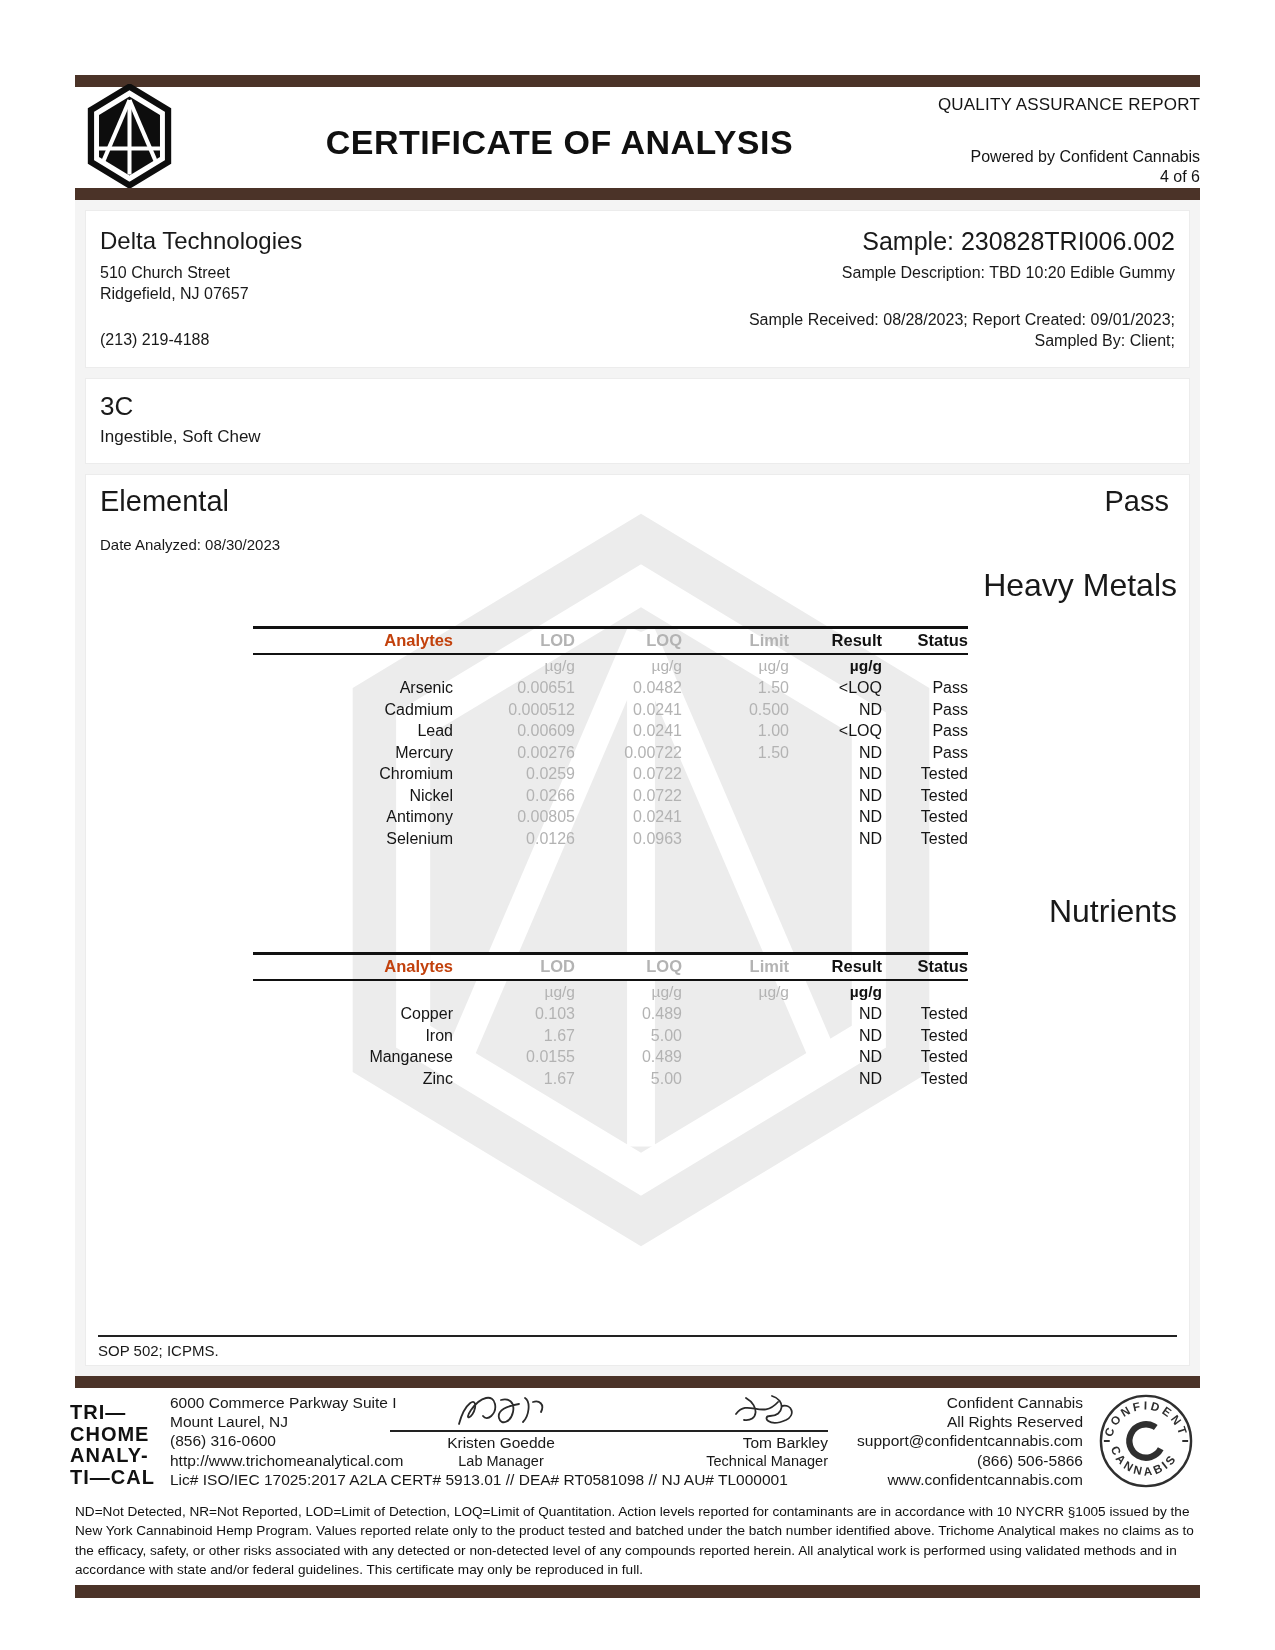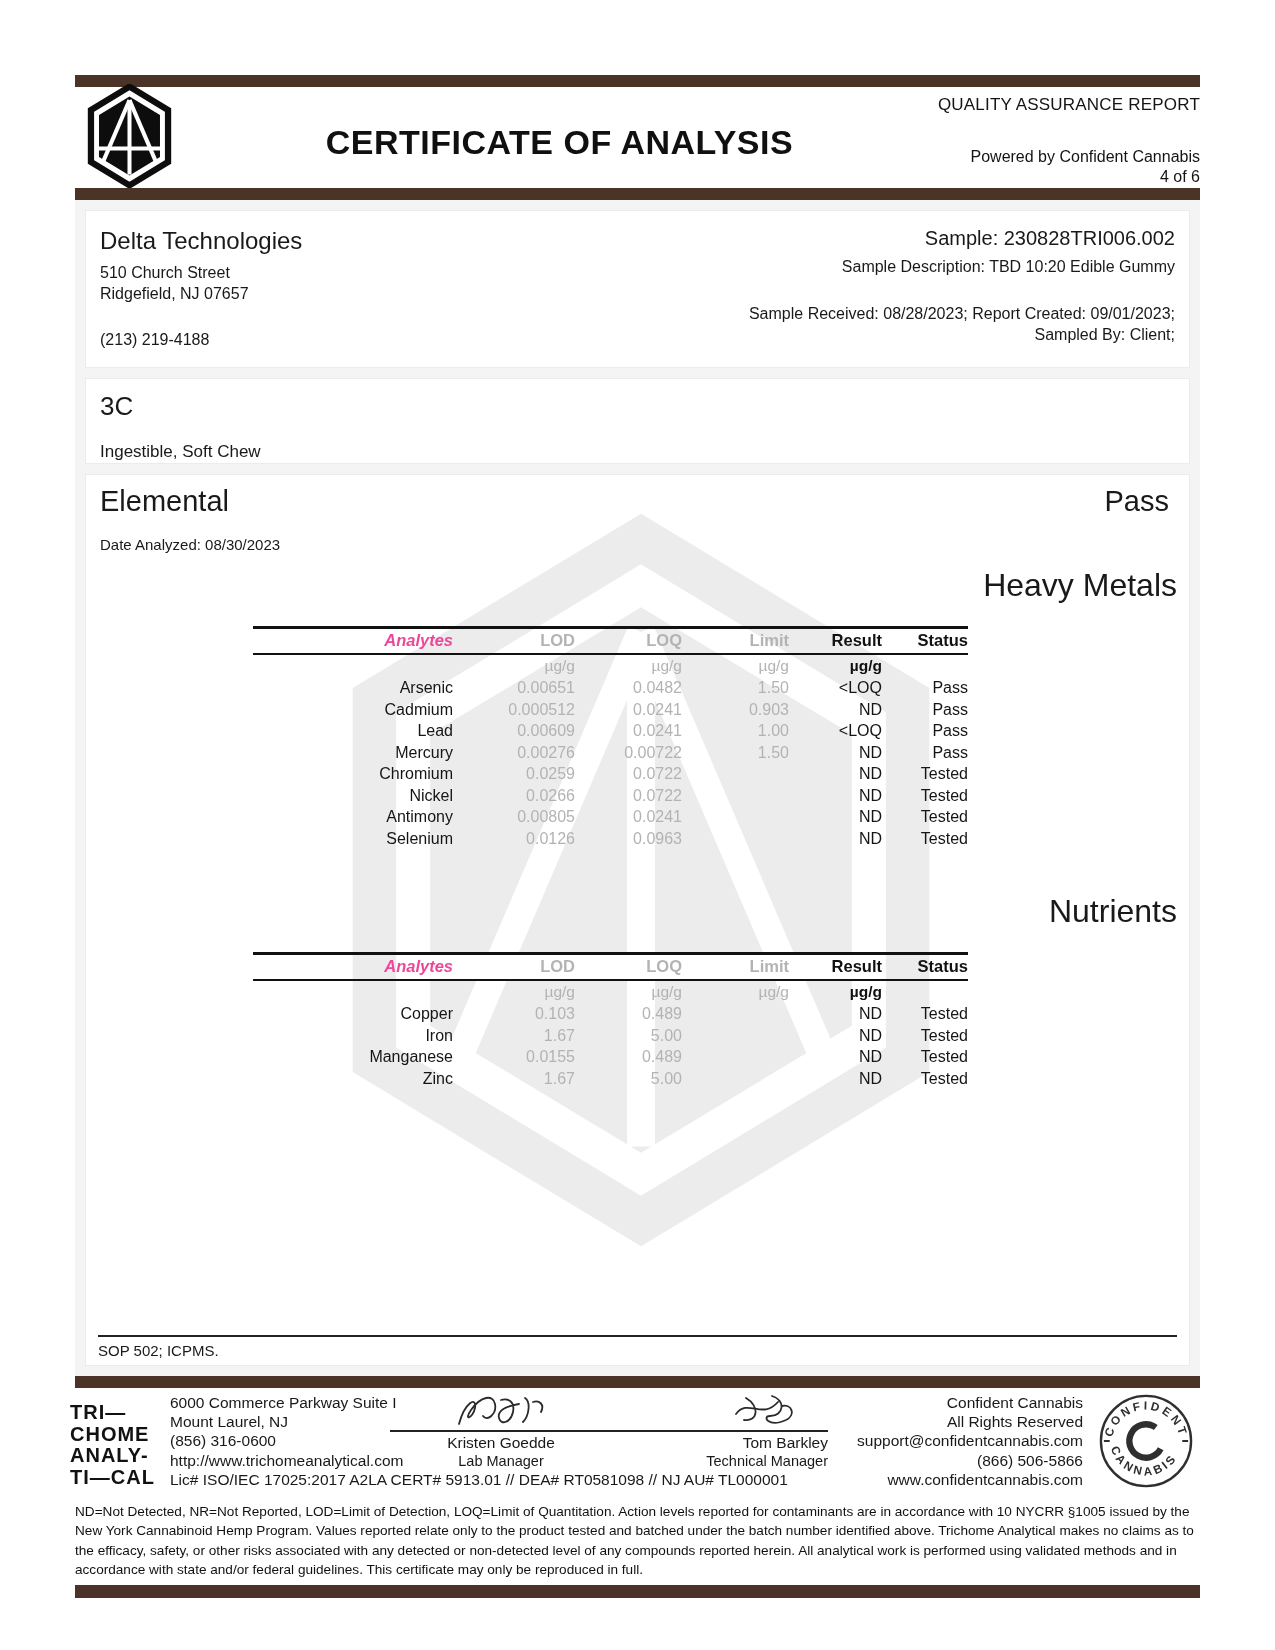--- a/index.html
+++ b/index.html
@@ -16,39 +16,39 @@
   .powered{margin-top:33px;}
   .pagenum{margin-top:2px;}
   
   .gray{background:#f4f4f4;padding:10px;}
   .card{background:#fff;border:1px solid #ececec;box-sizing:border-box;}
   .card1{height:158px;display:flex;justify-content:space-between;padding:16px 14px;}
   .client-name{font-size:24px;margin-bottom:8px;}
   .addr{font-size:16px;line-height:1.3;}
   .phone{font-size:16px;margin-top:26px;}
   .sample-block{text-align:right;}
-  .sample-id{font-size:20px;}
+  .sample-id{font-size:25px;}
   .sample-desc{font-size:16px;margin-top:8px;}
   .sample-received{font-size:16px;margin-top:28px;line-height:1.3;}
   .card2{height:86px;margin-top:10px;padding:12px 14px;}
   .product-name{font-size:26px;}
-  .product-type{font-size:17px;margin-top:20px;}
+  .product-type{font-size:17px;margin-top:5px;}
   .card3{height:892px;margin-top:10px;position:relative;padding:10px 12px;overflow:hidden;}
   .results-content{position:relative;z-index:1;}
   .watermark{position:absolute;left:245px;top:5px;z-index:0;}
   .results-head{display:flex;justify-content:space-between;align-items:flex-start;padding:0 2px;}
   .section-title{font-size:29px;}
   .section-status{font-size:29px;padding-right:6px;}
   .date-analyzed{font-size:15px;margin-top:18px;padding-left:2px;}
   .tbl-title{font-size:32px;margin-top:14px;padding-left:2px;text-align:right;}
   .tbl-title.second{margin-top:44px;}
   table.results{border-collapse:collapse;width:715px;margin-left:155px;margin-top:22px;table-layout:fixed;}
   table.results tr.hdr th{border-top:3px solid #111;border-bottom:2px solid #111;
         font-size:16.5px;padding:2px 0 3px 0;text-align:right;}
-  th.col-analytes{text-align:left;color:#ec4899;font-style:italic;}
+  th.col-analytes{text-align:left;color:#c2410c;}
   th.gcol{color:#b3b3b3;}
   th.bcol{color:#111;}
   table.results td{font-size:16px;text-align:right;height:21.5px;line-height:21.5px;padding:0;white-space:nowrap;}
   td.an{text-align:left;color:#151515;}
   td.num{color:#b3b3b3;}
   td.res,td.st{color:#151515;}
   tr.units td{font-size:15.5px;color:#b3b3b3;height:22px;}
   tr.units td.runit{color:#111;font-weight:bold;}
   .sop{position:absolute;left:12px;right:12px;bottom:6px;z-index:1;border-top:2px solid #222;padding-top:5px;font-size:15px;}
   
@@ -174,21 +174,21 @@
               <td class="num">0.00651</td>
               <td class="num">0.0482</td>
               <td class="num">1.50</td>
               <td class="res">&lt;LOQ</td>
               <td class="st">Pass</td>
             </tr>
             <tr>
               <td class="an">Cadmium</td>
               <td class="num">0.000512</td>
               <td class="num">0.0241</td>
-              <td class="num">0.903</td>
+              <td class="num">0.500</td>
               <td class="res">ND</td>
               <td class="st">Pass</td>
             </tr>
             <tr>
               <td class="an">Lead</td>
               <td class="num">0.00609</td>
               <td class="num">0.0241</td>
               <td class="num">1.00</td>
               <td class="res">&lt;LOQ</td>
               <td class="st">Pass</td>

